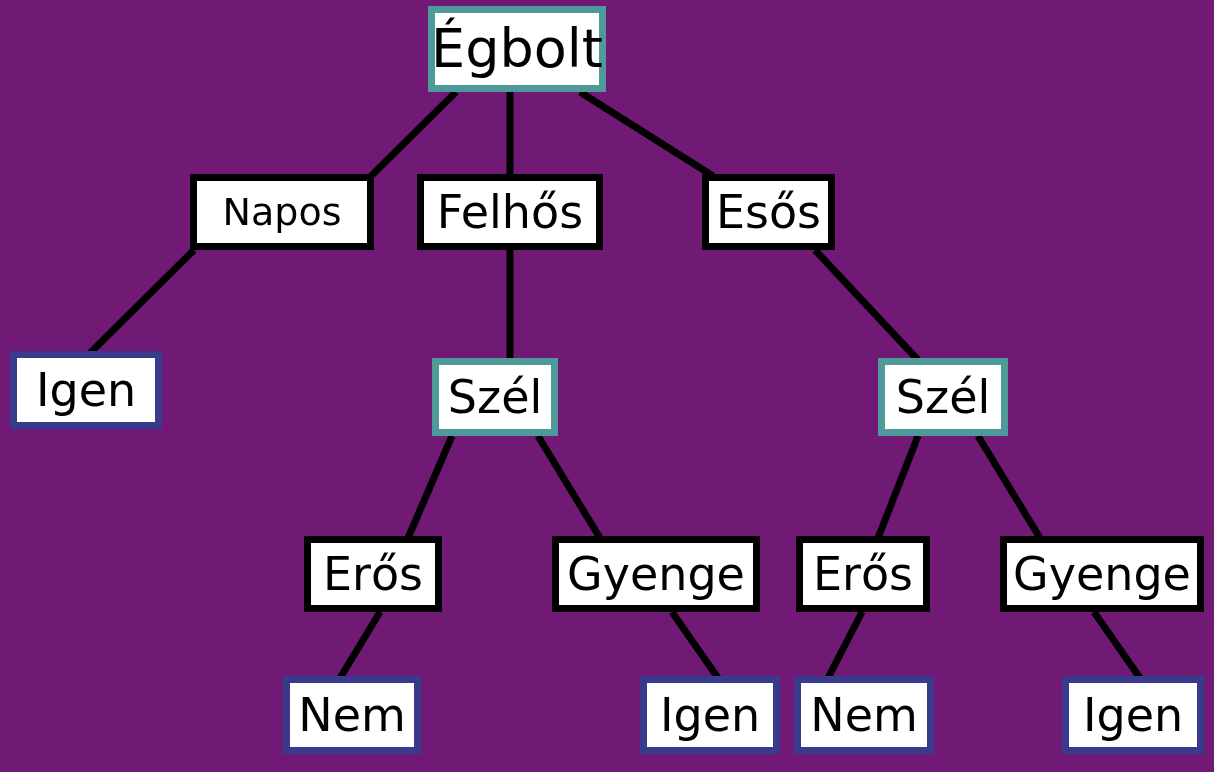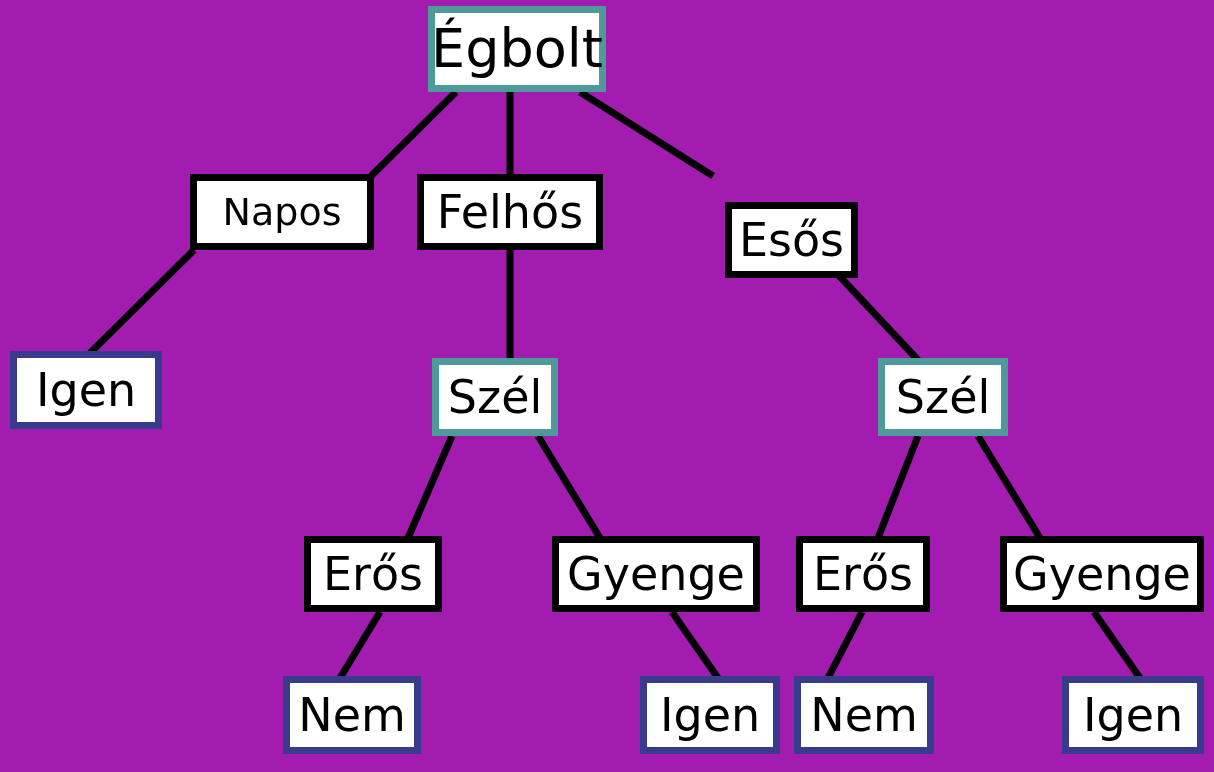--- a/index.html
+++ b/index.html
@@ -7,21 +7,21 @@
     padding: 0;
     background: #ffffff;
   }
   body {
     font-family: "DejaVu Sans", sans-serif;
   }
   #canvas {
     position: relative;
     width: 1214px;
     height: 772px;
-    background: #a21caf;
+    background: #701a75;
     overflow: hidden;
   }
   #edges {
     position: absolute;
     left: 0;
     top: 0;
     width: 1214px;
     height: 772px;
   }
   .node {
@@ -74,21 +74,21 @@
   <div id="node-layer">
       <div class="node attr" style="left: 428px; top: 6px; width: 178px; height: 86px;">
         <span class="node-label" style="font-size: 54px;">Égbolt</span>
       </div>
       <div class="node value" style="left: 190px; top: 174px; width: 184px; height: 76px;">
         <span class="node-label" style="font-size: 38px;">Napos</span>
       </div>
       <div class="node value" style="left: 417px; top: 174px; width: 186px; height: 76px;">
         <span class="node-label" style="font-size: 46px;">Felhős</span>
       </div>
-      <div class="node value" style="left: 725px; top: 174px; width: 133px; height: 76px; margin-top: 28px;">
+      <div class="node value" style="left: 702px; top: 174px; width: 133px; height: 76px;">
         <span class="node-label" style="font-size: 46px;">Esős</span>
       </div>
       <div class="node leaf" style="left: 10px; top: 351px; width: 152px; height: 78px;">
         <span class="node-label" style="font-size: 46px;">Igen</span>
       </div>
       <div class="node attr" style="left: 432px; top: 358px; width: 126px; height: 78px;">
         <span class="node-label" style="font-size: 46px;">Szél</span>
       </div>
       <div class="node attr" style="left: 878px; top: 358px; width: 130px; height: 78px;">
         <span class="node-label" style="font-size: 46px;">Szél</span>

